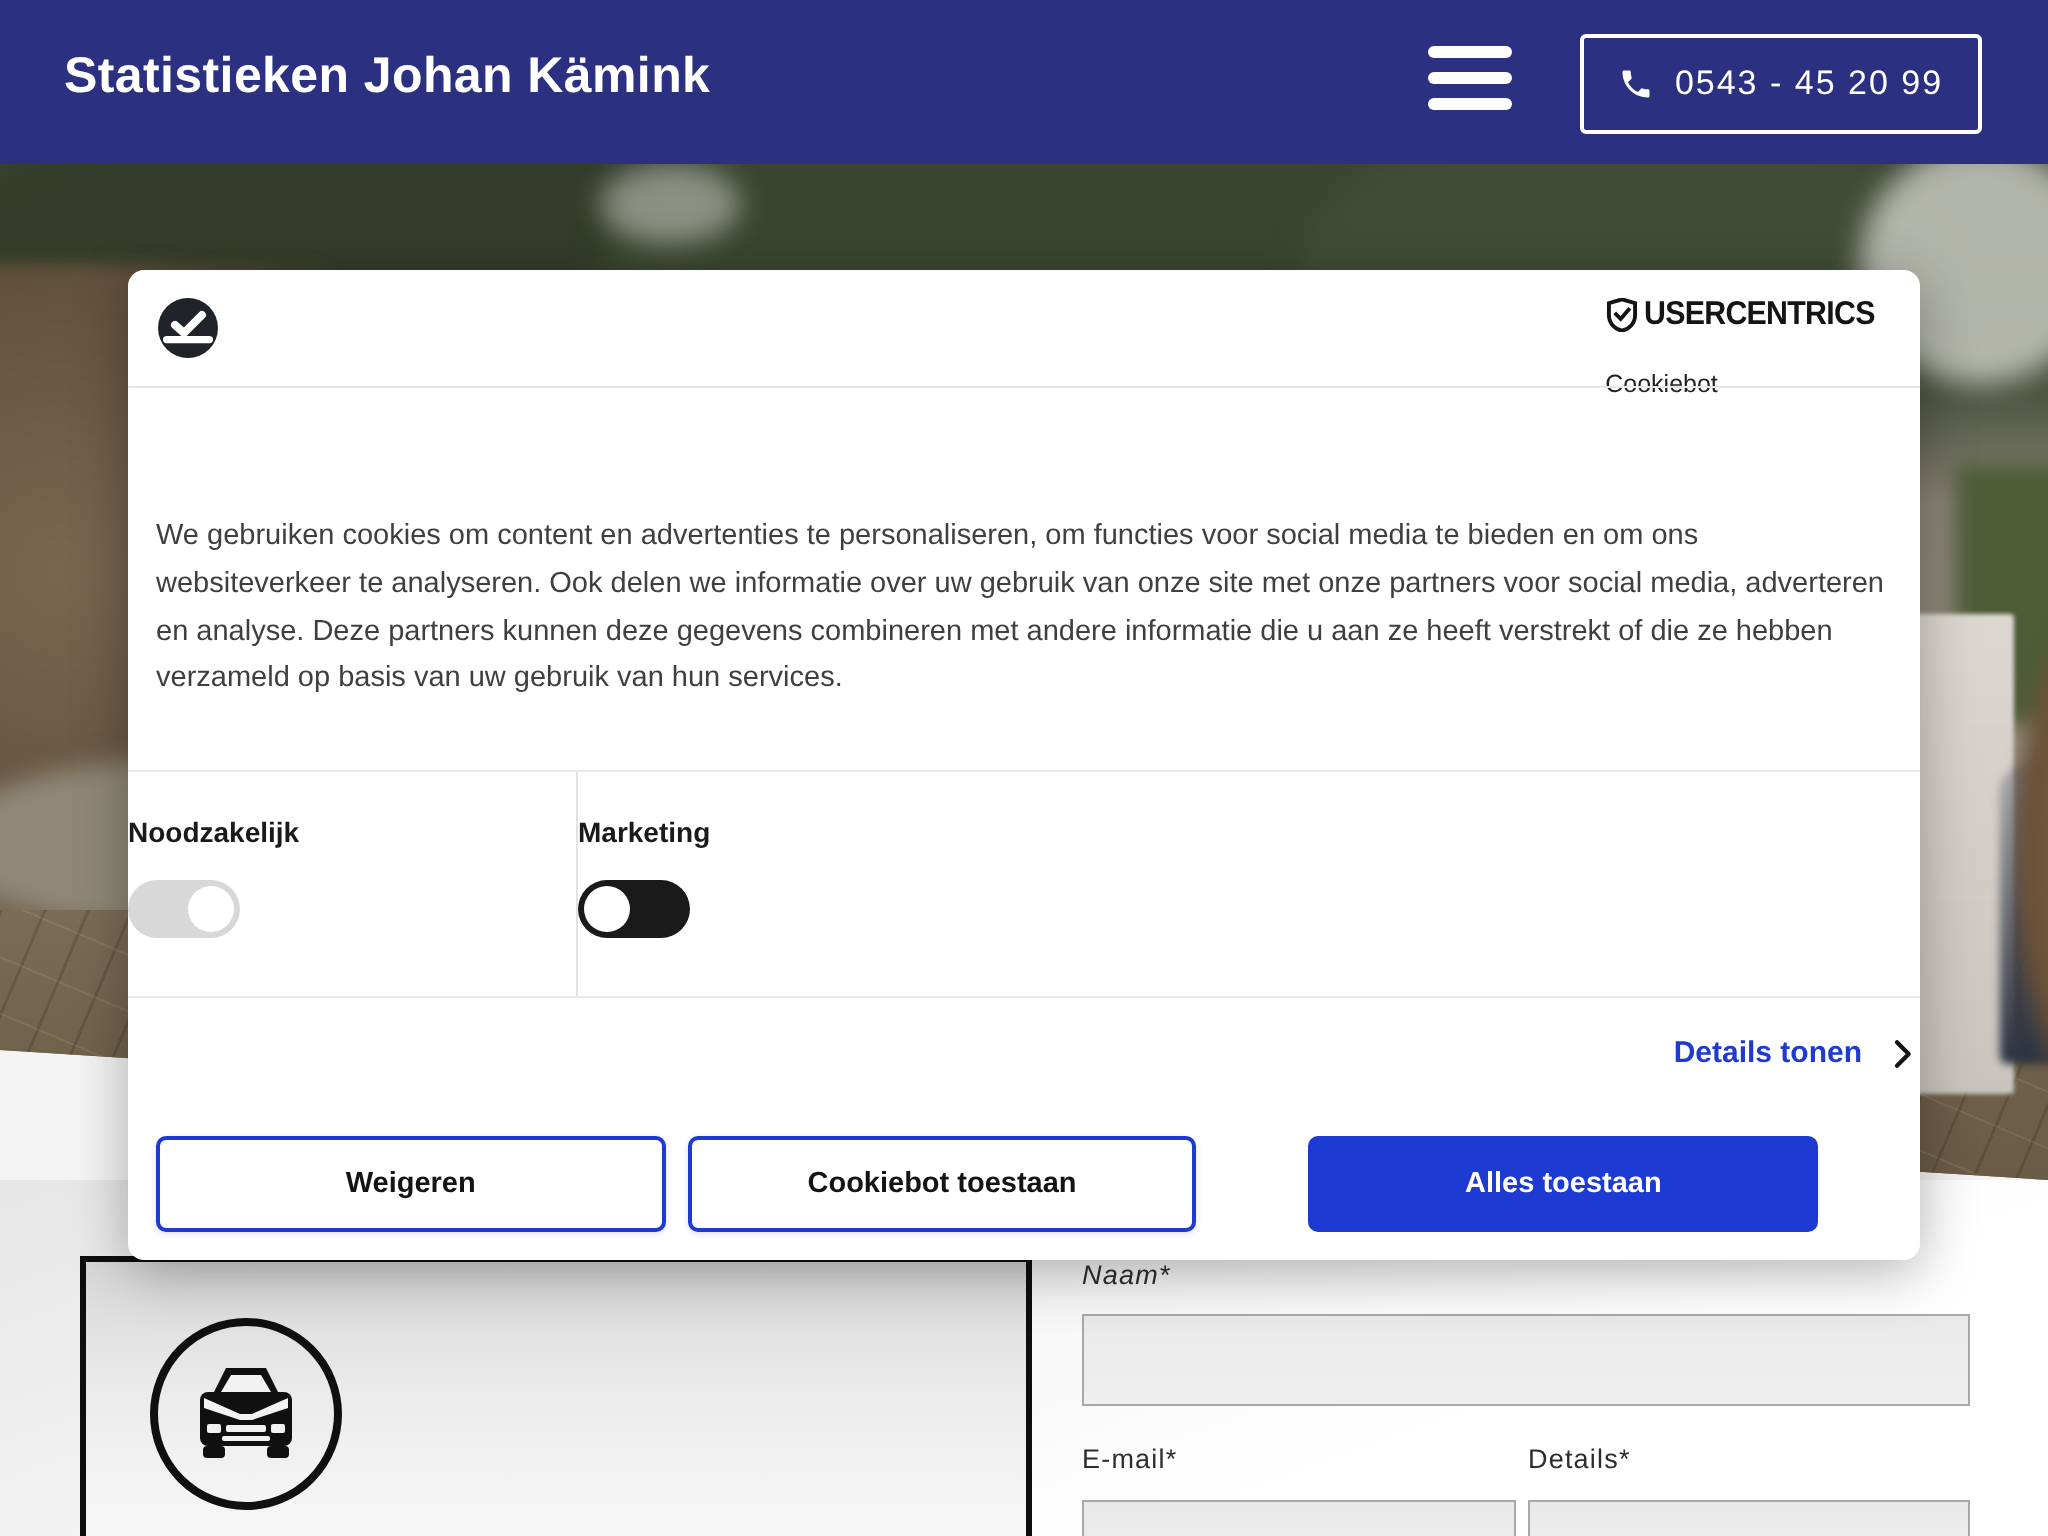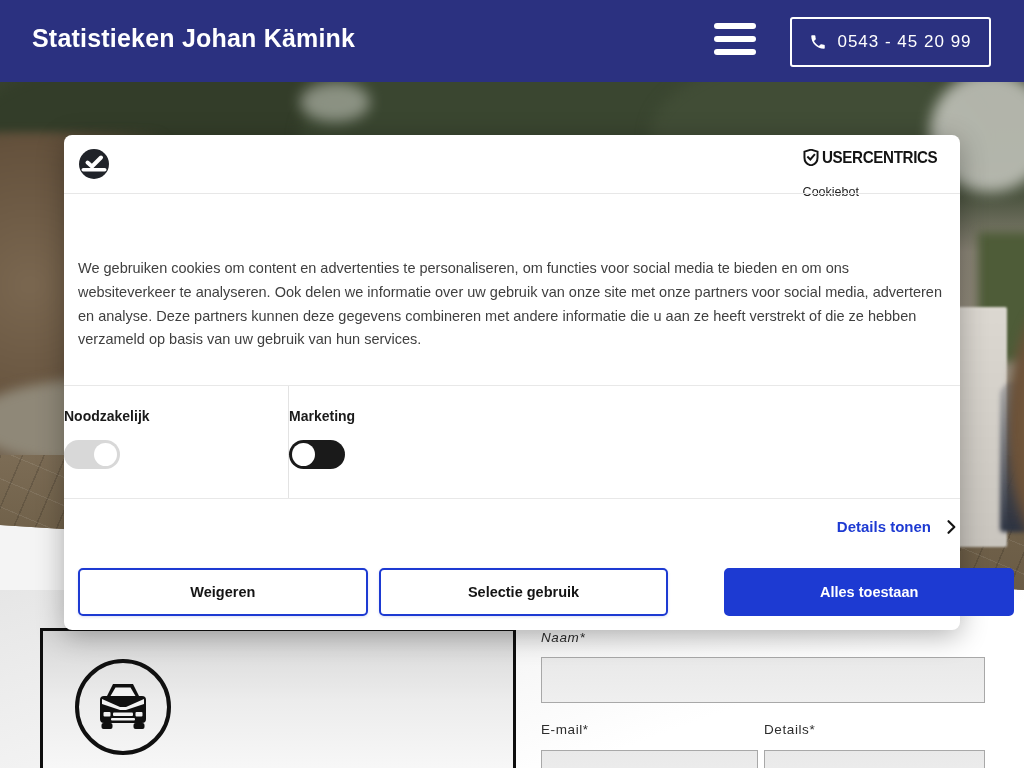--- a/index.html
+++ b/index.html
@@ -85,21 +85,21 @@
   .toggle.on-locked{background:#d8d8d8;cursor:default;}
   .toggle.on-locked .knob{right:3px;}
   .toggle.off{background:#1a1a1a;}
   .toggle.off .knob{left:3px;}
 
   .details-row{left:0;top:380px;width:879px;height:30px;margin-left:46px;}
   .details-link{position:absolute;right:58px;top:3px;font-size:15px;font-weight:bold;
                 color:var(--accent,#1d3ad2);cursor:pointer;}
   .details-chev{position:absolute;right:28px;top:2px;cursor:pointer;}
 
-  .btn-row{left:14px;top:433px;width:936px;display:flex;gap:11px;}
+  .btn-row{left:14px;top:433px;width:831px;display:flex;gap:11px;}
   .btn{flex:1;height:48px;border-radius:5px;display:flex;align-items:center;justify-content:center;
        font-size:14.5px;font-weight:bold;box-sizing:border-box;cursor:pointer;}
   .btn-outline{background:#fff;border:2px solid var(--accent,#1d3ad2);color:#141414;
                box-shadow:0 1px 3px rgba(20,40,180,.15);}
   .btn-fill{background:var(--accent,#1d3ad2);color:#fff;border:2px solid var(--accent,#1d3ad2);margin-left:45px;}
 </style>
 </head>
 <body>
 
 <div class="abs header">
@@ -207,16 +207,16 @@
     <span class="details-link">Details tonen</span>
     <span class="details-chev">
       <svg width="20" height="20" viewBox="0 0 24 24">
           <path d="M9 5 L16 12 L9 19" fill="none" stroke="#141414" stroke-width="2.6" stroke-linecap="round" stroke-linejoin="round"></path>
         </svg>
     </span>
   </div>
 
   <div class="abs btn-row">
     <div class="btn btn-outline">Weigeren</div>
-    <div class="btn btn-outline">Selectie gebruik</div>
+    <div class="btn btn-outline">Cookiebot toestaan</div>
     <div class="btn btn-fill">Alles toestaan</div>
   </div>
 </div>
 
 </body></html>

